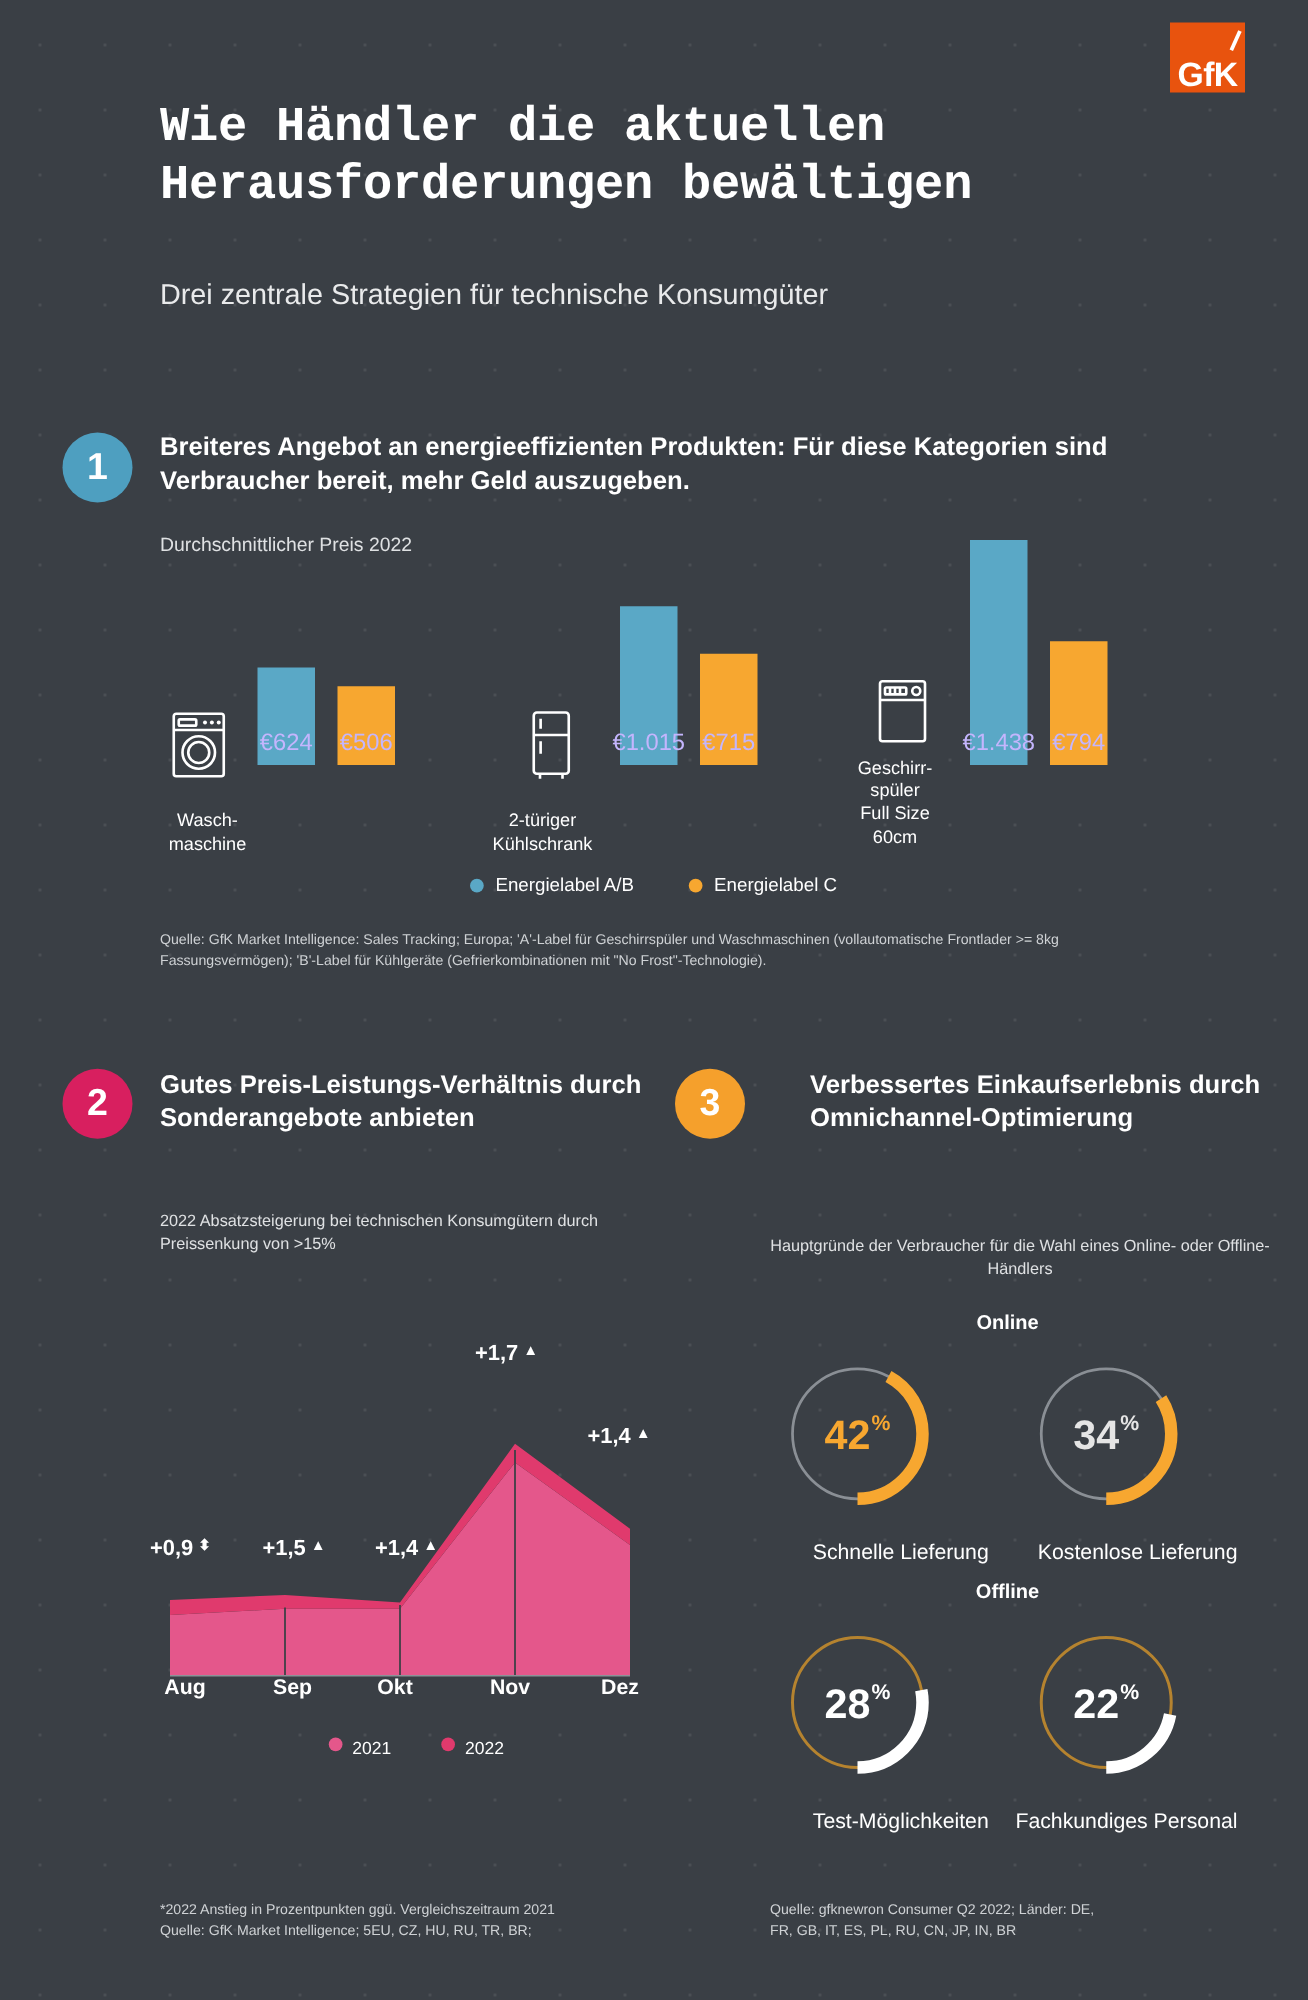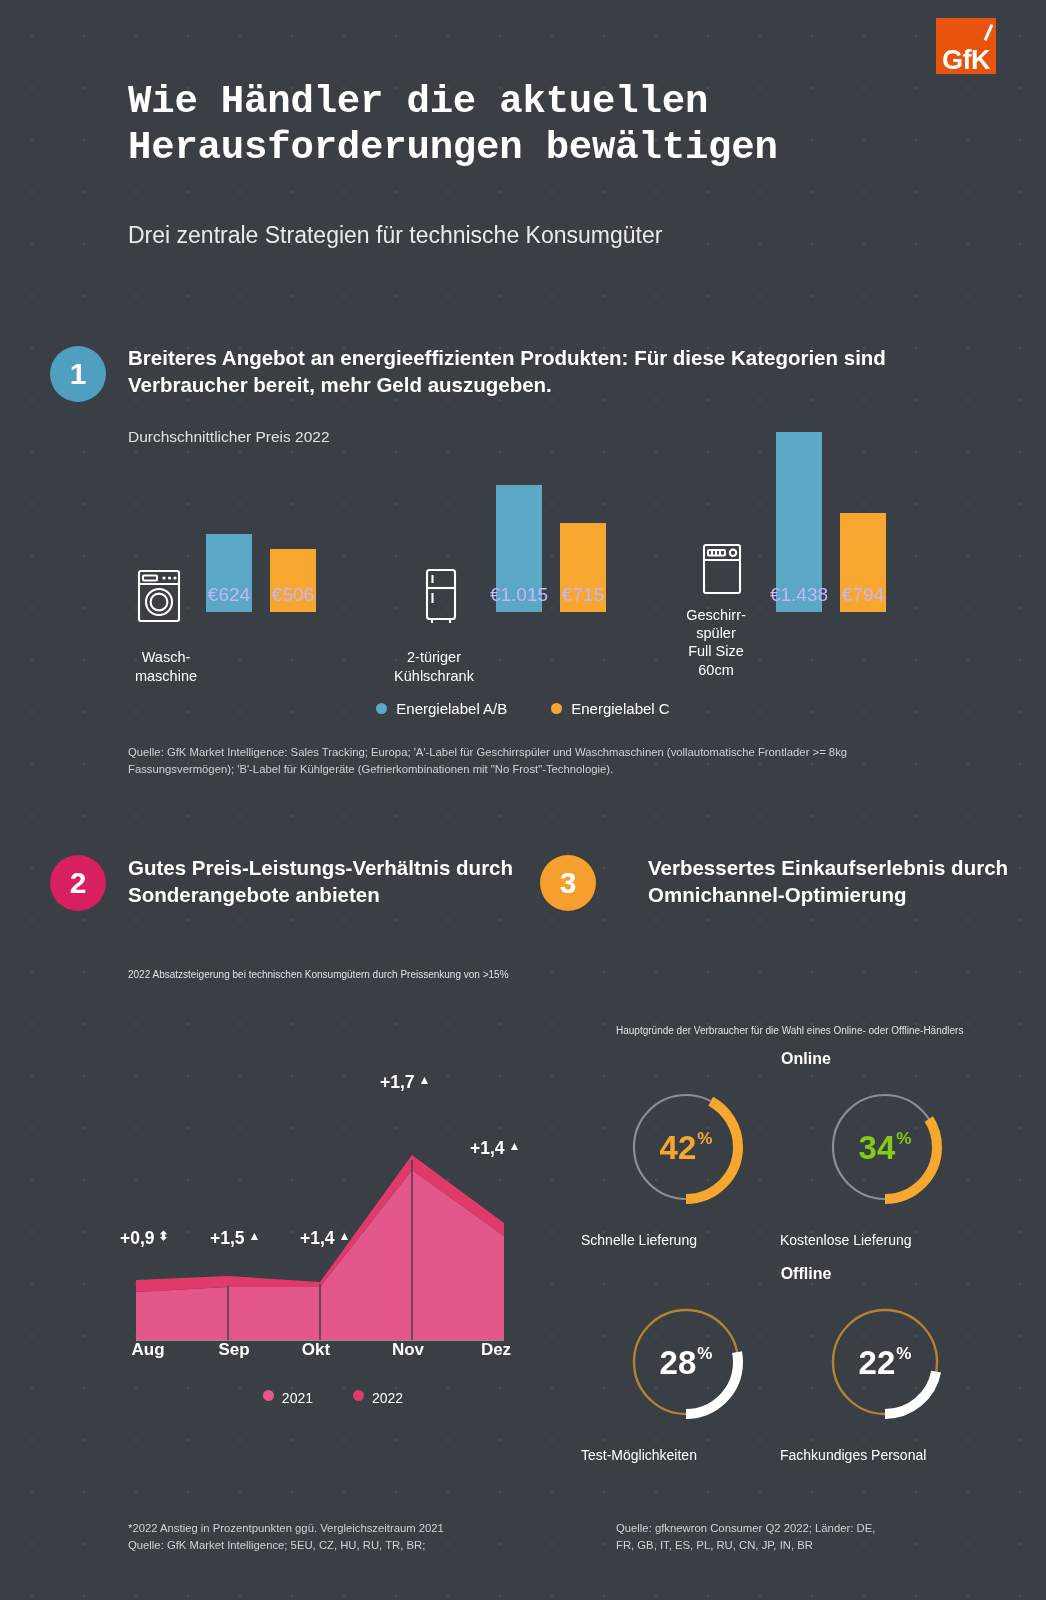--- a/index.html
+++ b/index.html
@@ -28,33 +28,33 @@
   .headline{position:absolute;left:128px;top:80px;width:800px;
       font-size:39px;font-weight:700;line-height:1.17;color:#ffffff;letter-spacing:-.2px;font-family:Liberation Mono, monospace;}
   .subhead{position:absolute;left:128px;top:222px;width:820px;
       font-size:23px;font-weight:400;color:#e9eaeb;}
 
   
   .badge{position:absolute;width:56px;height:56px;border-radius:50%;
       display:flex;align-items:center;justify-content:center;
       font-size:30px;font-weight:700;color:#fff;}
   .sec-title{position:absolute;font-size:20.5px;font-weight:700;line-height:1.32;color:#fff;}
-  .sec-sub{position:absolute;font-size:10px;font-weight:400;line-height:1.42;color:#dfe1e3;}
+  .sec-sub{position:absolute;font-size:13px;font-weight:400;line-height:1.42;color:#dfe1e3;}
 
   #badge1{left:50px;top:346px;background:#4e9fc0;}
   #t1{left:128px;top:344px;width:790px;}
   #s1{left:128px;top:426px;width:600px;font-size:15.5px;}
 
   #badge2{left:50px;top:855px;background:#d81f5f;}
   #t2{left:128px;top:854px;width:400px;}
   #s2{left:128px;top:968px;width:420px;}
 
   #badge3{left:540px;top:855px;background:#f5a02c;}
   #t3{left:616px;top:854px;width:400px;margin-left:32px;}
-  #s3{left:616px;top:1024px;width:400px;}
+  #s3{left:616px;top:988px;width:400px;text-align:center;}
 
   
   .barchart{position:absolute;left:120px;top:450px;width:800px;height:235px;}
   .bargroup{position:absolute;bottom:0;height:235px;}
   .bicon{position:absolute;bottom:60px;left:0;width:62px;}
   .bicon svg{display:block;margin:0 auto;}
   .bcat{position:absolute;bottom:0;left:-8px;width:80px;text-align:center;
         font-size:14.5px;line-height:1.26;color:#fff;}
   .bar{position:absolute;bottom:73px;width:46px;}
   .bar .col{width:46px;position:absolute;bottom:0;}
@@ -84,21 +84,21 @@
   .legend2 .li{display:flex;align-items:flex-start;gap:8px;}
 
   
   .chanlabel{position:absolute;font-size:16px;font-weight:700;color:#fff;
         text-align:center;width:400px;left:606px;}
   .donut{position:absolute;width:122px;height:122px;}
   .donut svg{display:block;transform:rotate(-90deg);}
   .donut .pct{position:absolute;inset:0;display:flex;align-items:center;
         justify-content:center;font-size:33px;font-weight:700;line-height:1;}
   .donut .pct sup{font-size:17px;font-weight:700;margin-left:1px;position:relative;top:-9px;}
-  .dlabel{position:absolute;font-size:14px;color:#fff;text-align:left;
+  .dlabel{position:absolute;font-size:17px;color:#fff;text-align:right;
         width:210px;transform:translateX(-50%);}
 
   .foot{position:absolute;font-size:11.3px;line-height:1.5;color:#cfd2d5;}
   #foot-left{left:128px;top:1520px;width:430px;}
   #foot-right{left:616px;top:1520px;width:400px;}
 </style>
 </head>
 <body>
 
 <div class="wrap">
@@ -274,21 +274,21 @@
         <sup>%</sup>
     </div>
   </div>
   <div class="dlabel" style="left:686px;top:1232px;">Schnelle Lieferung</div>
 
   <div class="donut" style="left:824px;top:1086px;">
     <svg width="122" height="122" viewBox="0 0 122 122">
       <circle cx="61" cy="61" r="52" fill="none" stroke="#8a8f95" stroke-width="2.2"></circle>
       <circle cx="61" cy="61" r="52" fill="none" stroke="#f7a730" stroke-width="10" stroke-linecap="butt" stroke-dasharray="111.1 215.6" transform="scale(-1,1) translate(-122,0)"></circle>
     </svg>
-    <div class="pct" style="color:#84cc16;">
+    <div class="pct" style="color:#e5e5e5;">
       <span>34</span>
         <sup>%</sup>
     </div>
   </div>
   <div class="dlabel" style="left:885px;top:1232px;">Kostenlose Lieferung</div>
 
   <div class="chanlabel" style="top:1265px;">Offline</div>
 
   <div class="donut" style="left:625px;top:1301px;">
     <svg width="122" height="122" viewBox="0 0 122 122">

